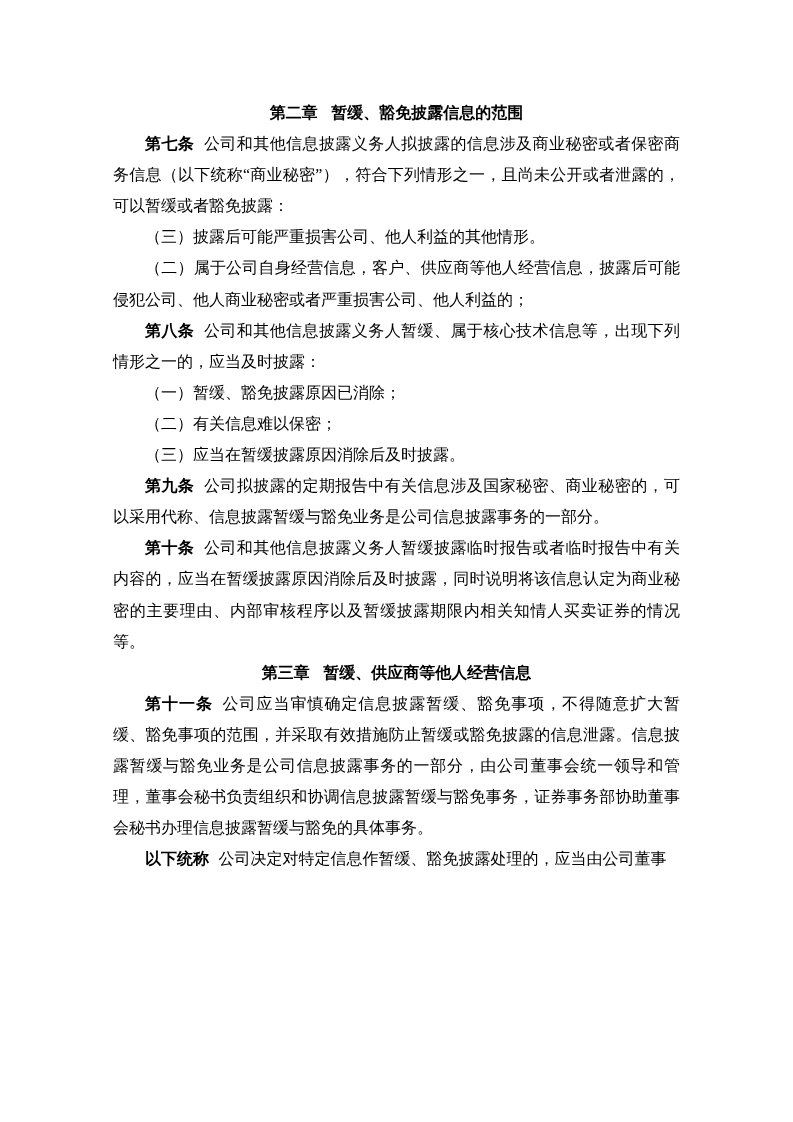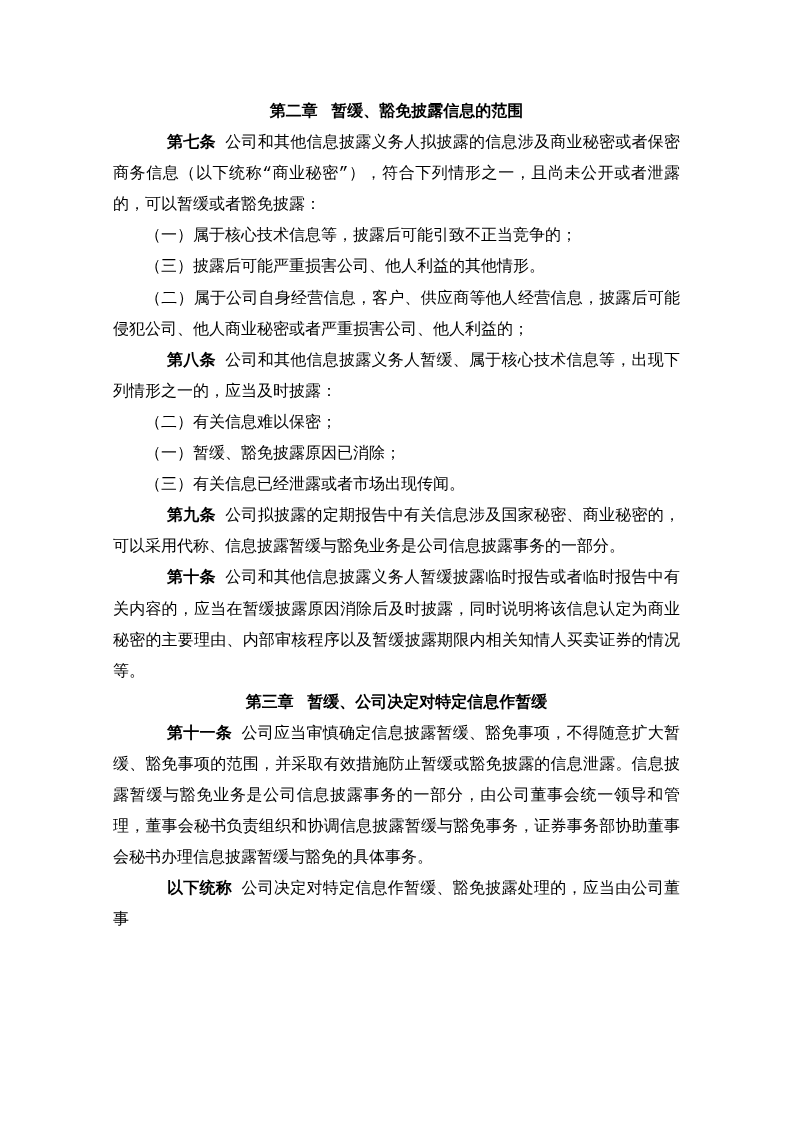--- a/index.html
+++ b/index.html
@@ -15,21 +15,20 @@
     box-sizing: border-box;
     padding: 97px 113px 0 113px;
     font-family: "Liberation Serif", "DejaVu Serif", serif;
     font-size: 16px;
     line-height: 31.1px;
     color: #000000;
     overflow: hidden;
   }
   .content {
     width: 567px;
-    font-family: Liberation Mono, monospace;
   }
   p {
     margin: 0;
     padding: 0;
     text-align: justify;
     text-justify: inter-character;
     text-align-last: left;
     text-indent: 2em;
   }
   p.chapter {
@@ -37,52 +36,50 @@
     text-align-last: center;
     text-indent: 0;
     font-weight: bold;
   }
   .chapter-num {
     margin-right: 0.85em;
   }
   .article-label {
     font-weight: bold;
     margin-right: 0.6em;
-    margin-left: 22px;
   }
 </style>
 </head>
 <body>
 
 <div class="page">
   <div class="content">
 
     <p class="chapter"><span class="chapter-num">第二章</span><span>暂缓、豁免披露信息的范围</span></p>
 
     <p><span class="article-label">第七条</span><span>公司和其他信息披露义务人拟披露的信息涉及商业秘密或者保密商务信息（以下统称“商业秘密”），符合下列情形之一，且尚未公开或者泄露的，可以暂缓或者豁免披露：</span></p>
 
-    <p>（一）属于核心技术信息等，披露后可能引致不正当竞争的；</p>
 
     <p>（三）披露后可能严重损害公司、他人利益的其他情形。</p>
 
     <p>（二）属于公司自身经营信息，客户、供应商等他人经营信息，披露后可能侵犯公司、他人商业秘密或者严重损害公司、他人利益的；</p>
 
     <p><span class="article-label">第八条</span><span>公司和其他信息披露义务人暂缓、属于核心技术信息等，出现下列情形之一的，应当及时披露：</span></p>
 
+    <p>（一）暂缓、豁免披露原因已消除；</p>
+
     <p>（二）有关信息难以保密；</p>
 
-    <p>（一）暂缓、豁免披露原因已消除；</p>
-
-    <p>（三）有关信息已经泄露或者市场出现传闻。</p>
+    <p>（三）应当在暂缓披露原因消除后及时披露。</p>
 
     <p><span class="article-label">第九条</span><span>公司拟披露的定期报告中有关信息涉及国家秘密、商业秘密的，可以采用代称、信息披露暂缓与豁免业务是公司信息披露事务的一部分。</span></p>
 
 
     <p><span class="article-label">第十条</span><span>公司和其他信息披露义务人暂缓披露临时报告或者临时报告中有关内容的，应当在暂缓披露原因消除后及时披露，同时说明将该信息认定为商业秘密的主要理由、内部审核程序以及暂缓披露期限内相关知情人买卖证券的情况等。</span></p>
 
-    <p class="chapter"><span class="chapter-num">第三章</span><span>暂缓、公司决定对特定信息作暂缓</span></p>
+    <p class="chapter"><span class="chapter-num">第三章</span><span>暂缓、供应商等他人经营信息</span></p>
 
     <p><span class="article-label">第十一条</span><span>公司应当审慎确定信息披露暂缓、豁免事项，不得随意扩大暂缓、豁免事项的范围，并采取有效措施防止暂缓或豁免披露的信息泄露。信息披露暂缓与豁免业务是公司信息披露事务的一部分，由公司董事会统一领导和管理，董事会秘书负责组织和协调信息披露暂缓与豁免事务，证券事务部协助董事会秘书办理信息披露暂缓与豁免的具体事务。</span></p>
 
     <p><span class="article-label">以下统称</span><span>公司决定对特定信息作暂缓、豁免披露处理的，应当由公司董事</span></p>
 
   </div>
 </div>
 
 </body></html>

